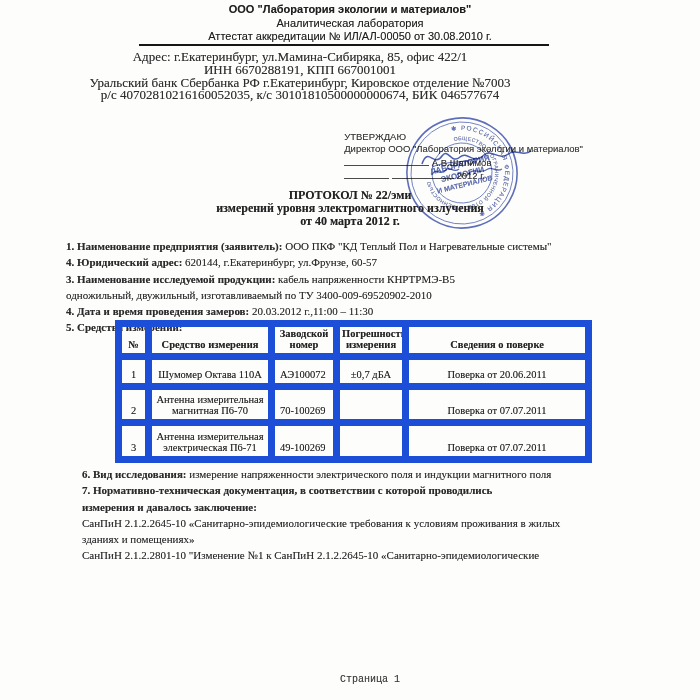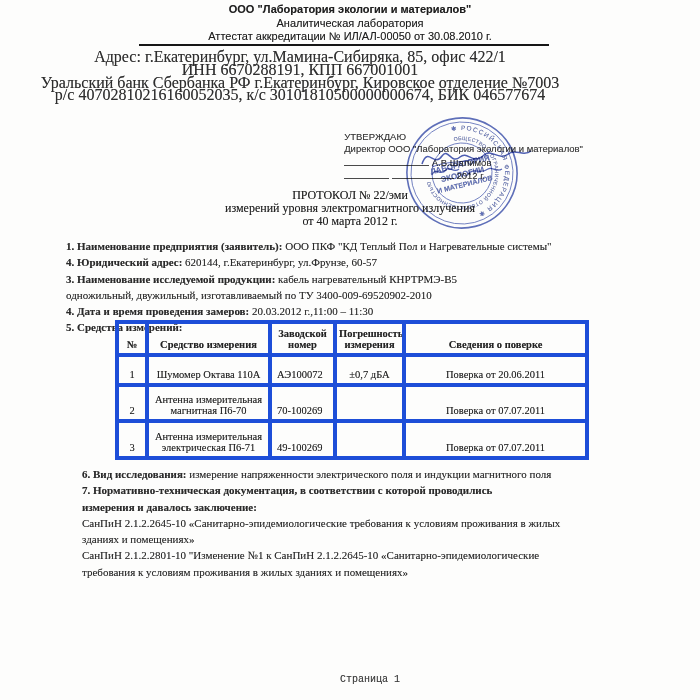--- a/index.html
+++ b/index.html
@@ -9,42 +9,42 @@
     font-family:"Liberation Serif", serif; color:#2b2b2b;
     text-shadow:0 0 0.35px rgba(40,40,40,0.45);
   }
   
   .org-header { position:absolute; top:3px; left:0; width:700px; text-align:center;
     font-family:"Liberation Sans", sans-serif; font-size:11px; line-height:13.5px; color:#1f1f1f; }
   .org-header .b { font-weight:bold; }
   .rule { position:absolute; top:44px; left:139px; width:410px; height:2px; background:#161616; }
   
   .requisites { position:absolute; top:51px; left:0; width:600px; text-align:center;
-    font-size:16px; line-height:12.8px; color:#2e2e2e; }
+    font-size:13px; line-height:12.8px; color:#2e2e2e; }
   
   .approval { position:absolute; top:131px; right:117px; 
     font-family:"Liberation Sans", sans-serif; font-size:9.5px; line-height:12.4px; color:#3a3a3a; }
   .uline { display:inline-block; border-bottom:1px solid #4a4a4a; height:9px; vertical-align:baseline; }
   .u85 { width:85px; } .u45 { width:45px; } .u62 { width:62px; }
   
   .stamp { position:absolute; left:403px; top:114px; width:118px; height:118px;
     transform:rotate(-14deg); opacity:0.82; mix-blend-mode:multiply; }
   .signature { position:absolute; left:418px; top:143px; width:118px; height:28px; mix-blend-mode:multiply; }
   .date-scribble { position:absolute; left:428px; top:164px; width:92px; height:15px; mix-blend-mode:multiply; }
   
   .doc-title { position:absolute; top:189px; left:0; width:700px; text-align:center;
-    font-weight:normal; font-size:12px; line-height:13px; color:#222; }
+    font-weight:bold; font-size:12px; line-height:13px; color:#222; }
   
   .items { position:absolute; top:236px; left:62px; width:578px; font-size:11px; line-height:12.3px; }
   .items p, .sections p { margin:4px; }
   .lbl { font-weight:bold; }
   
   .meas-table { position:absolute; top:320px; left:115px; width:470px;
     border-collapse:collapse; table-layout:fixed; font-size:10.5px; color:#242424; }
-  .meas-table th, .meas-table td { border:4px solid #1d4ed8; vertical-align:bottom;
+  .meas-table th, .meas-table td { border:7px solid #1d4ed8; vertical-align:bottom;
     padding:1px 2px 3px 2px; overflow:hidden; }
   .meas-table th { font-weight:bold; text-align:center; }
   .tr-head { height:33px; } .tr-1 { height:30px; } .tr-2 { height:36px; } .tr-3 { height:37px; }
   .c { text-align:center; } .l { text-align:left; padding-left:5px !important; }
   
   .sections { position:absolute; top:464px; left:78px; width:578px; font-size:11px; line-height:12.3px; }
   
   .footer { position:absolute; top:674px; left:0; width:700px; text-align:center;
     font-family:Liberation Mono, monospace; font-size:10px; color:#3c3c3c;margin-left:20px; }
   svg text { font-family:"Liberation Sans", sans-serif; }
@@ -106,21 +106,21 @@
 
   <div class="doc-title">
     <div>ПРОТОКОЛ № 22/эми</div>
     <div>измерений уровня электромагнитного излучения</div>
     <div>от 40 марта 2012 г.</div>
   </div>
 
   <div class="items">
     <p><span class="lbl">1. Наименование предприятия (заявитель):</span><span> ООО ПКФ "КД Теплый Пол и Нагревательные системы"</span></p>
     <p><span class="lbl">4. Юридический адрес:</span><span> 620144, г.Екатеринбург, ул.Фрунзе, 60-57</span></p>
-    <p><span class="lbl">3. Наименование исследуемой продукции:</span><span> кабель нагревательный КНРТРМЭ-В5</span></p>
+    <p><span class="lbl">3. Наименование исследуемой продукции:</span><span> кабель напряженности КНРТРМЭ-В5</span></p>
     <p><span>одножильный, двужильный, изготавливаемый по ТУ 3400-009-69520902-2010</span></p>
     <p><span class="lbl">4. Дата и время проведения замеров:</span><span> 20.03.2012 г.,11:00 – 11:30</span></p>
     <p><span class="lbl">5. Средства измерений:</span></p>
   </div>
 
   <table class="meas-table">
     <colgroup>
       <col style="width:30px">
         <col style="width:123px">
         <col style="width:65px">
@@ -159,20 +159,19 @@
   </tbody>
     </table>
 
   <div class="sections">
     <p><span class="lbl">6. Вид исследования:</span><span> измерение напряженности электрического поля и индукции магнитного поля</span></p>
     <p class="lbl">7. Нормативно-техническая документация, в соответствии с которой проводились</p>
     <p class="lbl">измерения и давалось заключение:</p>
     <p>СанПиН 2.1.2.2645-10 «Санитарно-эпидемиологические требования к условиям проживания в жилых</p>
     <p>зданиях и помещениях»</p>
     <p>СанПиН 2.1.2.2801-10 "Изменение №1 к СанПиН 2.1.2.2645-10 «Санитарно-эпидемиологические</p>
-    <p>требования к условиям проживания в жилых зданиях и помещениях»</p>
   </div>
 
   <div class="footer">
     <span>Страница 1</span>
   </div>
 
 </div>
 
 </body></html>

